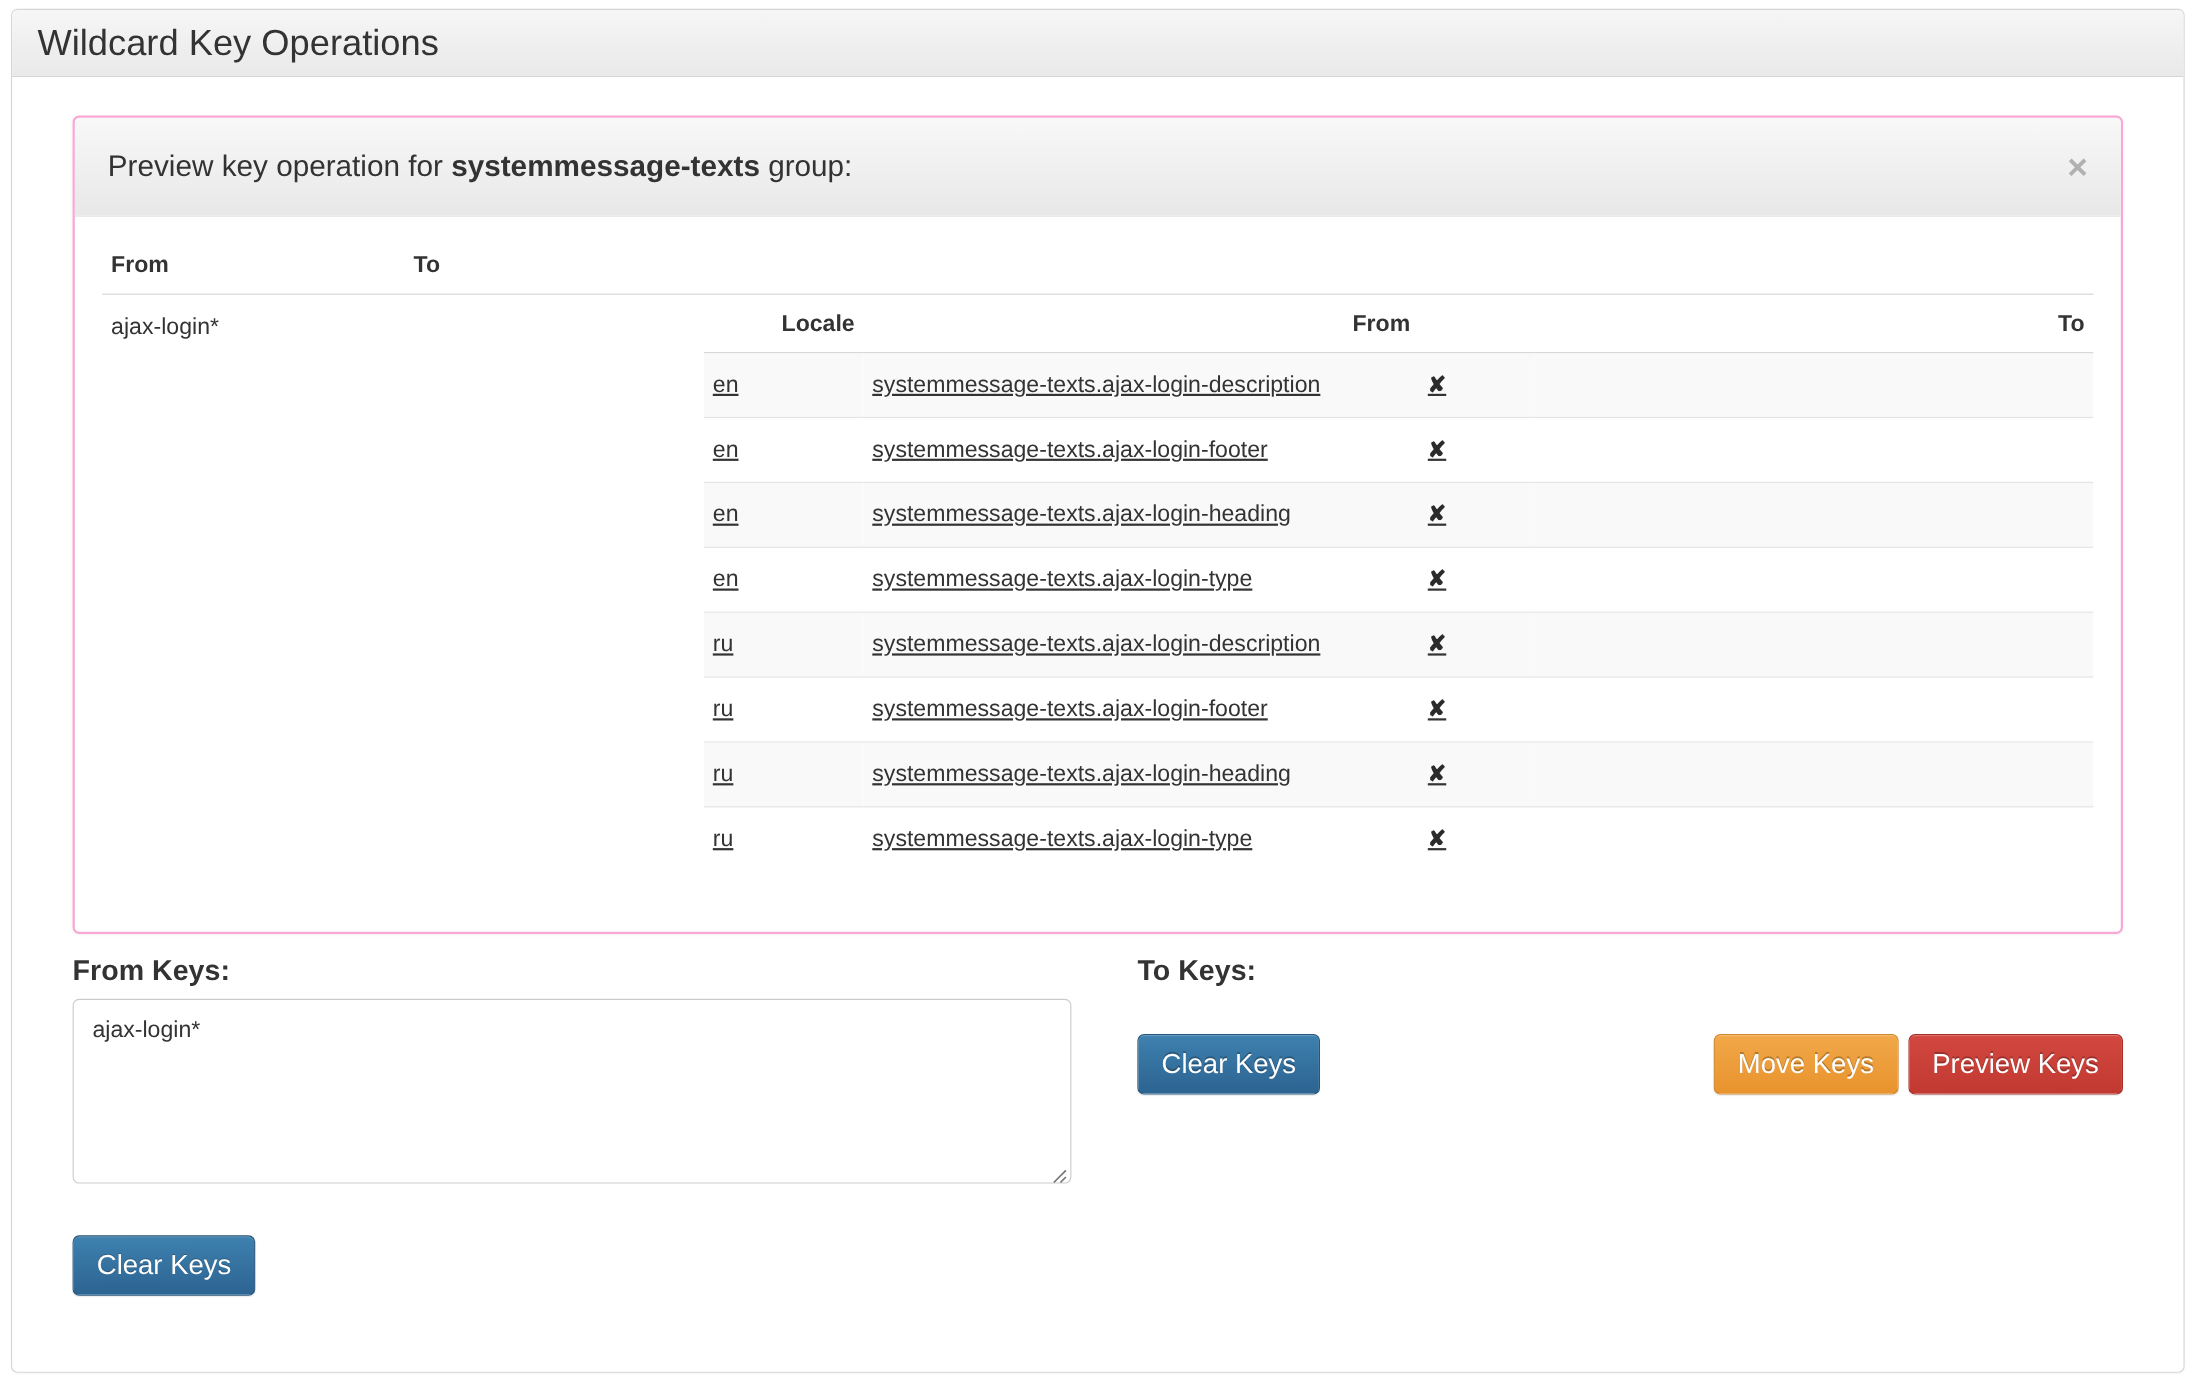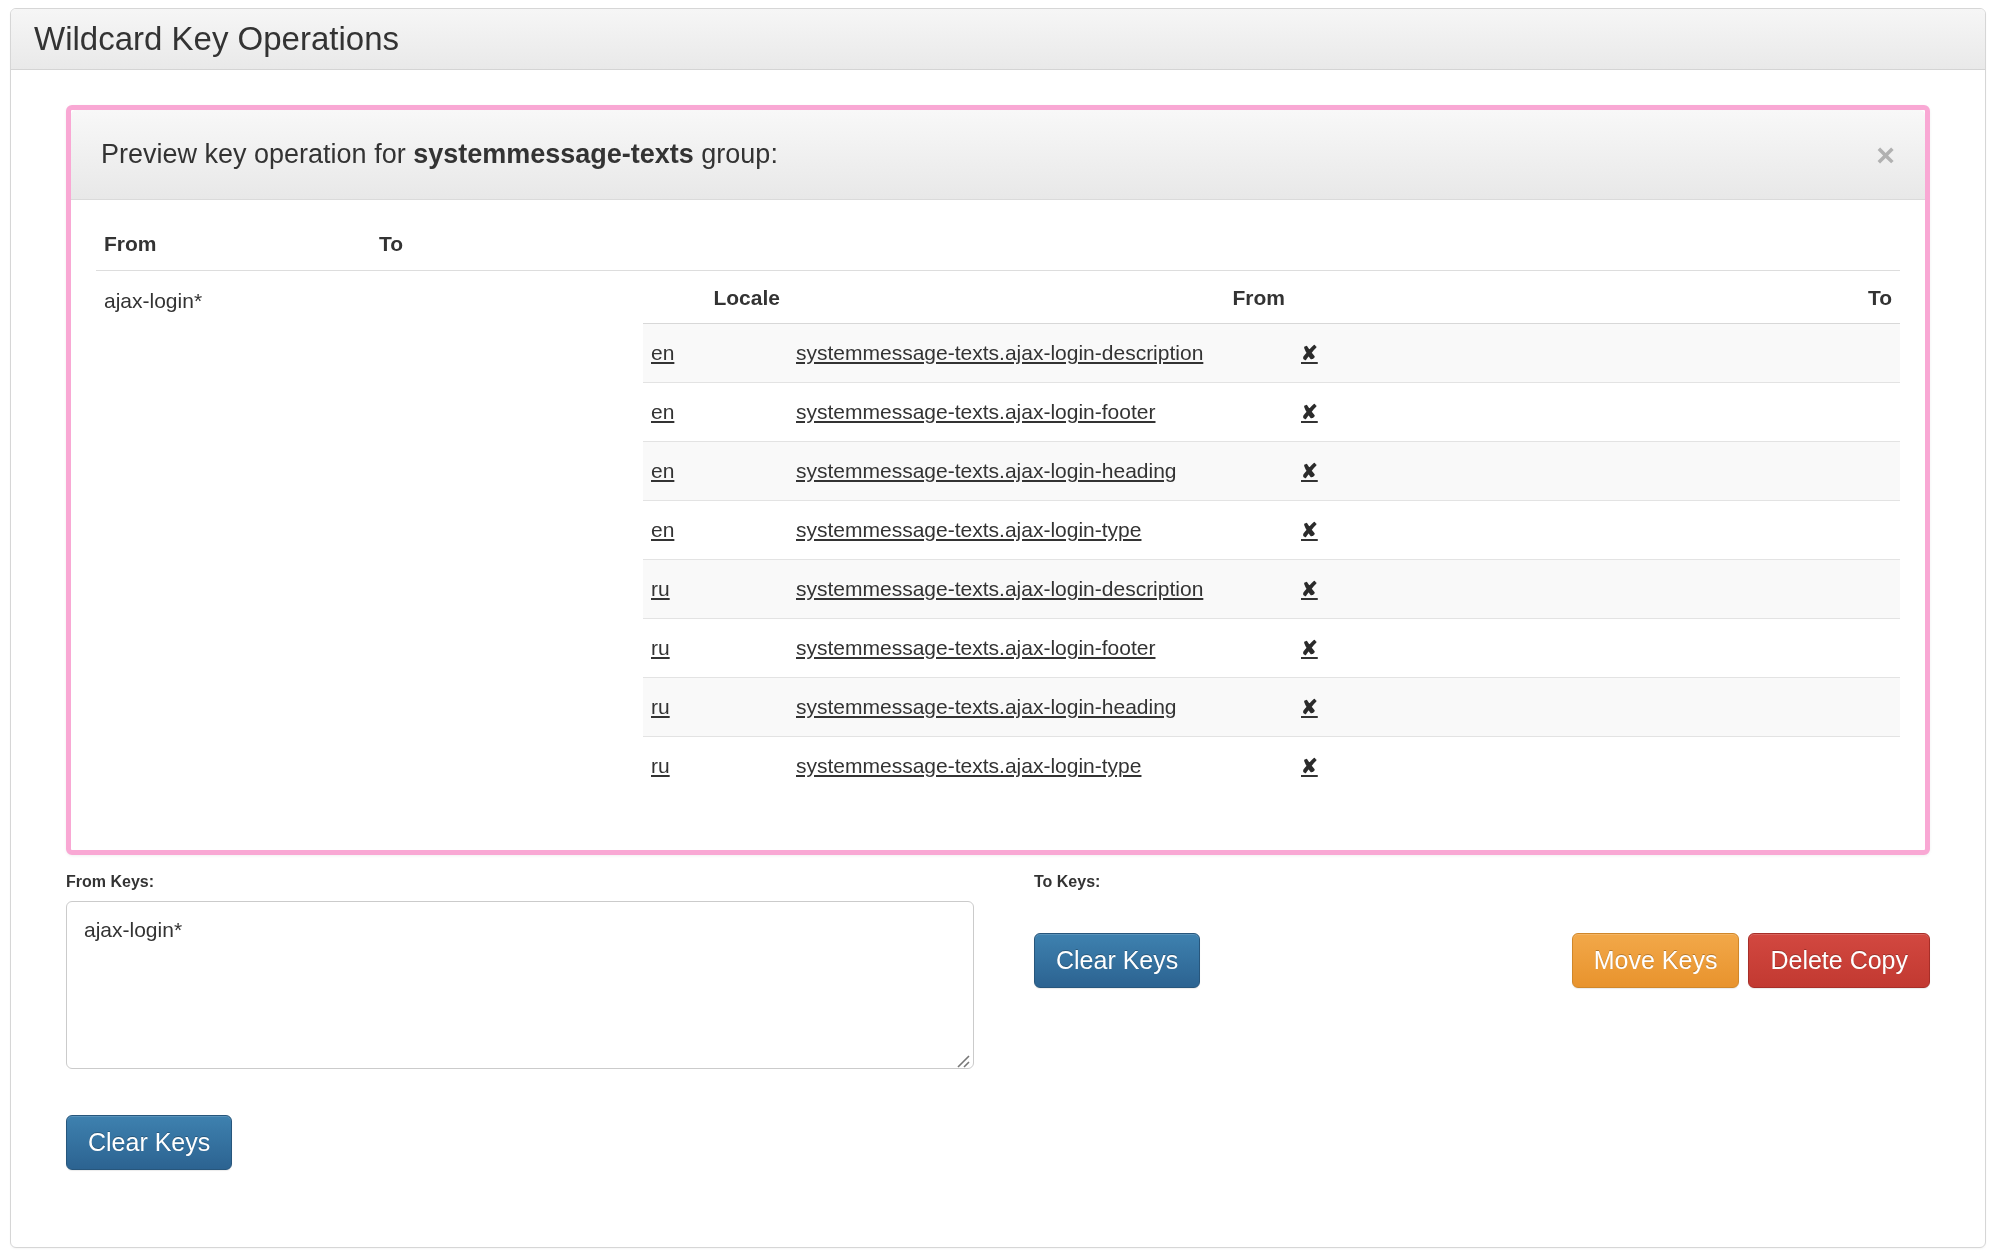--- a/index.html
+++ b/index.html
@@ -26,21 +26,21 @@
     border-bottom: 1px solid #d4d4d4;
     border-radius: 5px 5px 0 0;
     display: flex; align-items: center;
     padding: 0 23px;
     font-size: 33px; font-weight: normal; color: #333;
   }
   .outer-panel-body { padding: 35px 55px 0 55px; }
 
   
   .preview-panel {
-    border: 5px solid #f9a8d4;
+    border: 2px solid #f9a8d4;
     border-radius: 6px;
     background: #fff;
     box-shadow: 0 1px 3px rgba(0,0,0,0.06);
   }
   .preview-heading {
     height: 90px;
     background: linear-gradient(#f8f8f8, #e8e8e8);
     border-bottom: 1px solid #dadada;
     border-radius: 5px 5px 0 0;
     display: flex; align-items: center;
@@ -88,21 +88,21 @@
   }
   .x-mark { font-weight: bold; font-size: 20px; color: #2b2b2b; }
 
   
   .keys-section {
     display: flex;
     padding: 18px 55px 0 55px;
   }
   .keys-col-left { width: 908px; margin-right: 60px; flex: none; }
   .keys-col-right { flex: 1; }
-  .keys-label { font-size: 16px; font-weight: bold; margin: 0 0 10px 0; }
+  .keys-label { font-size: 26px; font-weight: bold; margin: 0 0 10px 0; }
   .ta-wrap { position: relative; }
   textarea {
     width: 100%; height: 168px;
     border: 1px solid #cbcbcb;
     border-radius: 6px;
     padding: 13px 17px;
     font-size: 21px;
     font-family: "Liberation Sans", sans-serif;
     color: #333;
     resize: none;
@@ -285,19 +285,19 @@
 
     <div class="keys-col-right">
       <p class="keys-label">To Keys:</p>
 
       <div class="btn-row">
         <div class="btn-group">
           <button class="btn btn-blue">Clear Keys</button>
         </div>
         <div class="btn-group">
           <button class="btn btn-orange">Move Keys</button>
-          <button class="btn btn-red">Delete Copy</button>
+          <button class="btn btn-red">Preview Keys</button>
         </div>
       </div>
     </div>
 
   </div>
 </div>
 
 </body></html>

